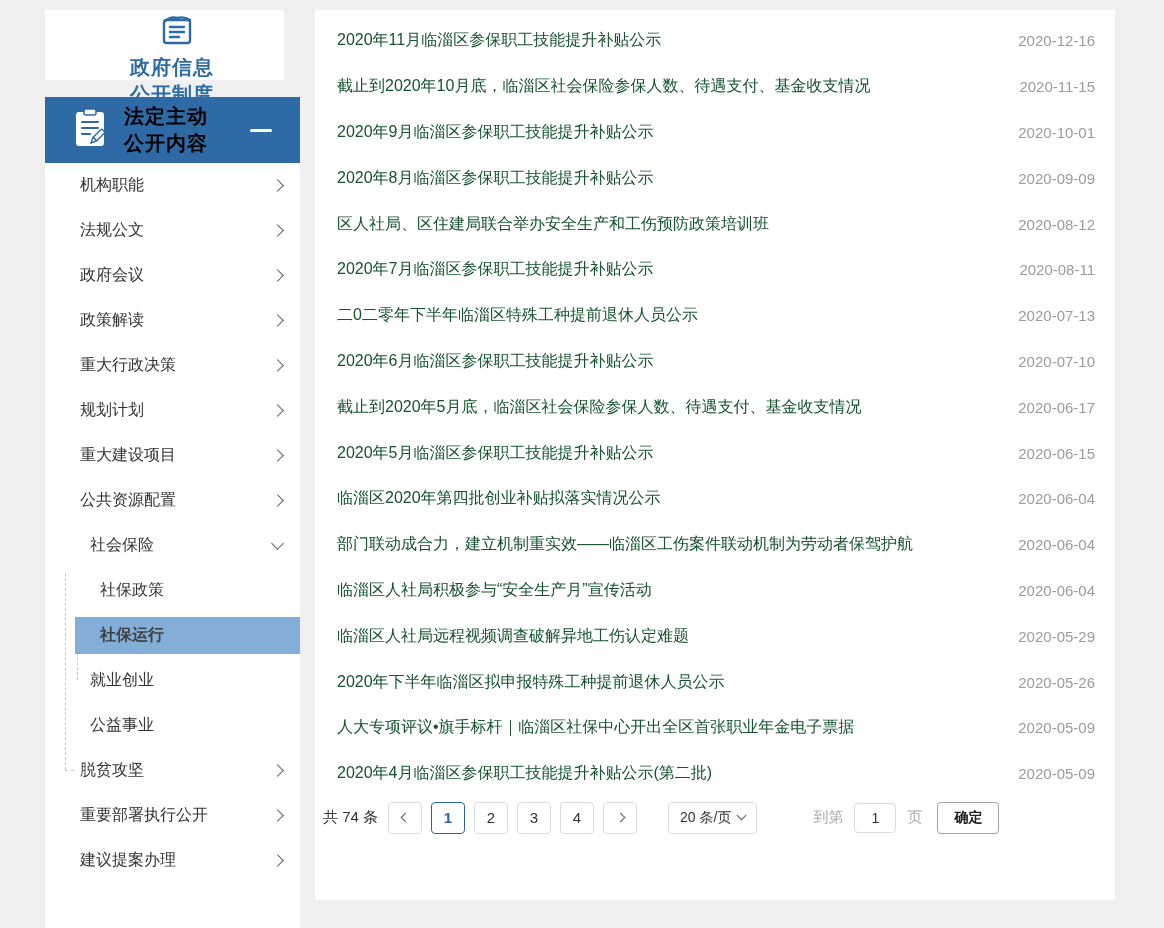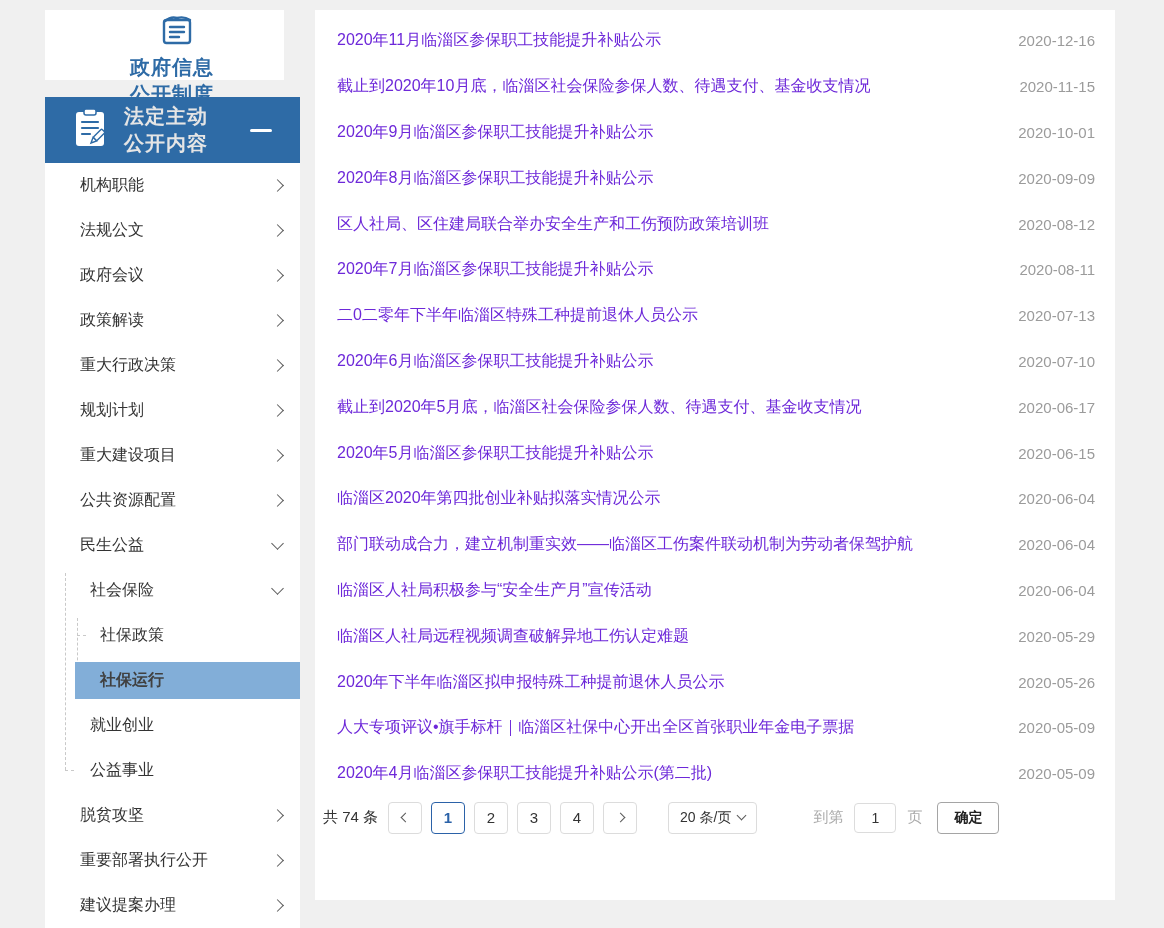--- a/index.html
+++ b/index.html
@@ -18,21 +18,21 @@
     background:#fff; display:flex; align-items:center;flex-direction:column;
   }
   .info-icon { margin-left:24px; flex-shrink:0; }
   .info-title { margin-left:15px; color:#2e6ba6; font-size:20px; font-weight:600; line-height:27px; letter-spacing:1px; }
 
   .section-card {
     position:absolute; left:45px; top:97px; width:255px; height:66px;
     background:#2e6ba6; display:flex; align-items:center;
   }
   .section-icon { margin-left:26px; flex-shrink:0; }
-  .section-title { margin-left:15px; color:#e5e5e5; font-size:20px; font-weight:600; line-height:27px; letter-spacing:1px; }
+  .section-title { margin-left:15px; color:#000000; font-size:20px; font-weight:600; line-height:27px; letter-spacing:1px; }
   .minus-icon { position:absolute; right:28px; top:32px; width:22px; height:3px; background:#fff; border-radius:2px; }
 
   .menu {
     position:absolute; left:45px; top:163px; width:255px; height:765px;
     background:#fff;
   }
   .mi { height:45px; display:flex; align-items:center; position:relative; cursor:pointer; }
   .mi-label { font-size:16px; color:#333; position:relative; z-index:1; }
   .lvl0 { padding-left:35px; }
   .lvl1 { padding-left:45px; }
@@ -56,21 +56,21 @@
   .tree-h1 { position:absolute; left:20px; top:607px; width:9px; border-top:1px dashed #c9c9c9; }
   .tree-h2 { position:absolute; left:32px; top:472px; width:9px; border-top:1px dashed #c9c9c9; }
 
   
   .main {
     position:absolute; left:315px; top:10px; width:800px; height:890px;
     background:#fff;
   }
   .list { padding:8px 20px 0 22px; }
   .row { height:45.8px; display:flex; align-items:center; justify-content:space-between; }
-  .row .t { font-size:16px; color:#6d28d9; cursor:pointer; white-space:nowrap; overflow:hidden; }
+  .row .t { font-size:16px; color:#14532d; cursor:pointer; white-space:nowrap; overflow:hidden; }
   .row .d { font-size:15px; color:#9b9b9b; margin-left:18px; flex-shrink:0; }
 
   .pager { display:flex; align-items:center; padding-left:8px; margin-top:5px; }
   .total { font-size:15px; color:#333; margin-right:10px; }
   .pbtn {
     width:34px; height:32px; border:1px solid #dcdcdc; background:#fff; border-radius:4px;
     margin-right:9px; font-size:15px; color:#333;
     display:flex; align-items:center; justify-content:center; cursor:pointer;
   }
   .pbtn.active { border-color:#2b62a8; color:#2b62a8; font-weight:bold; }
@@ -162,24 +162,20 @@
     <span class="chev right"></span>
   </div>
   <div class="mi lvl0">
     <span class="mi-label">重大建设项目</span>
     <span class="chev right"></span>
   </div>
   <div class="mi lvl0">
     <span class="mi-label">公共资源配置</span>
     <span class="chev right"></span>
   </div>
-  <div class="mi lvl0">
-    <span class="mi-label">民生公益</span>
-    <span class="chev down"></span>
-  </div>
   <div class="mi lvl1">
     <span class="mi-label">社会保险</span>
     <span class="chev down"></span>
   </div>
   <div class="mi lvl2">
     <span class="mi-label">社保政策</span>
   </div>
   <div class="mi lvl2 sel">
     <span class="mi-label">社保运行</span>
   </div>

